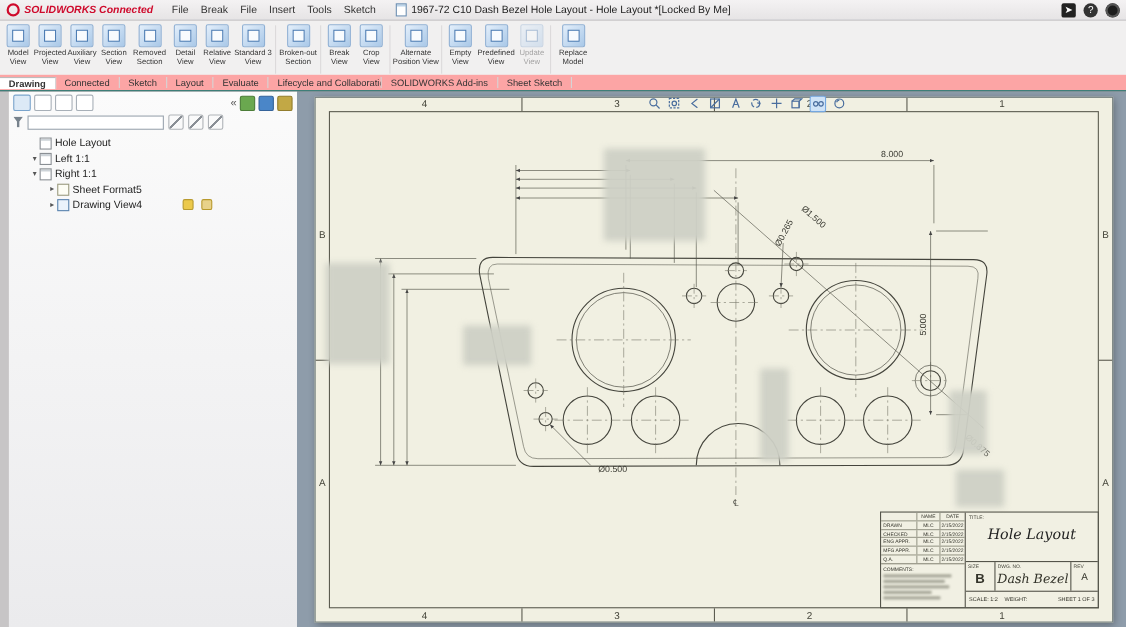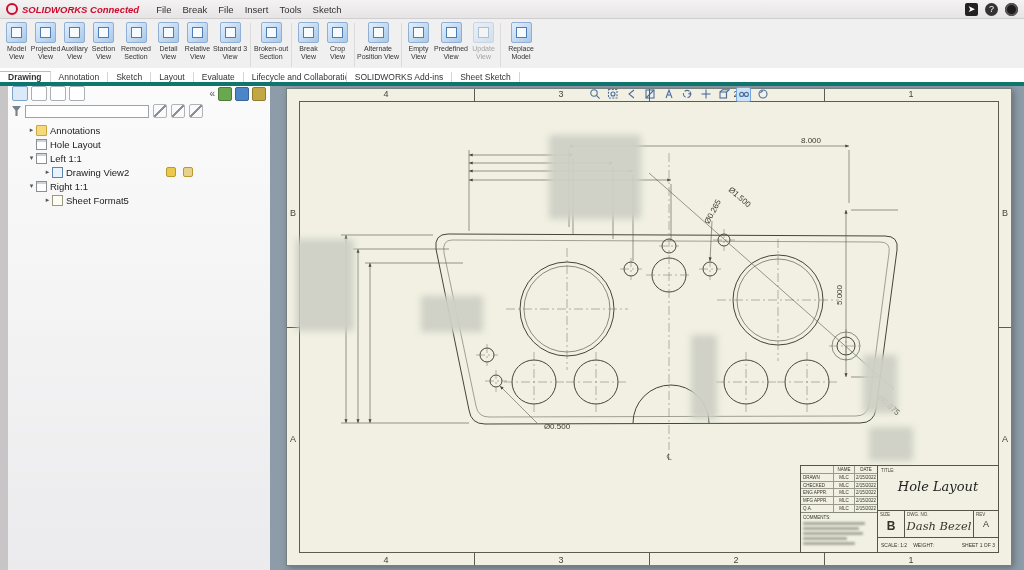--- a/index.html
+++ b/index.html
@@ -31,22 +31,22 @@
   .rbtn{width:29px;display:flex;flex-direction:column;align-items:center;padding-top:2px;text-align:center;cursor:default}
   .rbtn.w36{width:36px}.rbtn.w42{width:42px}
   .ricon{width:19px;height:19px;flex:none;border-radius:2px;position:relative;
     background:linear-gradient(135deg,#e3effb,#a9c8e8);border:1px solid #8fb0d4}
   .ricon::after{content:"";position:absolute;inset:4px;background:#f8fbfe;border:1px solid #4d7db4}
   .rlabel{font-size:7px;line-height:1.12;color:#333;margin-top:2px}
   .sep{width:1px;background:#dcdadb;margin:3px 2px;flex:none}
   .rbtn.disabled{opacity:.42}
 
   
-  .tabs{position:absolute;top:68px;left:0;right:0;height:14px;background:#ffffff;
-    display:flex;align-items:flex-end;border-bottom:4px solid #0f766e;z-index:8}
+  .tabs{position:absolute;top:68px;left:0;right:0;height:14px;background:#fca5a5;
+    display:flex;align-items:center;border-bottom:1px solid #0f766e;z-index:8}
   .tab{font-size:8.5px;padding:0 8px;color:#333;border-right:1px solid #d6d4d5;
     display:flex;align-items:center;white-space:nowrap;overflow:hidden;cursor:default}
   .tab.active{background:#fff;font-weight:bold;border-top:1px solid #bdbbbc}
   .tab.clipped{max-width:86px}
   .ruler{flex:1;margin:2px 4px 2px 8px;
     background:repeating-linear-gradient(90deg,#c2c0ba 0 1px,#edece6 1px 7px);opacity:.55}
 
   
   .workspace{position:absolute;top:83px;left:0;right:0;bottom:0}
   .left-strip{position:absolute;left:0;top:0;width:8px;bottom:0;background:#c7c5c6;border-right:1px solid #b2b0b1}
@@ -139,20 +139,24 @@
   <span class="logo-badge"></span>
   <span class="app-name">SOLIDWORKS Connected</span>
   <div class="menus">
     <span class="menu-item">File</span>
     <span class="menu-item">Break</span>
     <span class="menu-item">File</span>
     <span class="menu-item">Insert</span>
     <span class="menu-item">Tools</span>
     <span class="menu-item">Sketch</span>
   </div>
+  <div class="doc-title">
+    <span class="doc-icon"></span>
+    <span>1967-72 C10 Dash Bezel Hole Layout - Hole Layout *[Locked By Me]</span>
+  </div>
   <div class="tb-icons">
     <span class="share-ic">➤</span>
     <span class="help-ic">?</span>
     <span class="prof-ic"></span>
   </div>
 </div>
 
 <div class="ribbon">
   <div class="rbtn">
     <span class="ricon"></span>
@@ -220,21 +224,21 @@
     </div>
   <i class="sep"></i>
   <div class="rbtn w36">
     <span class="ricon"></span>
     <span class="rlabel">Replace Model</span>
     </div>
 </div>
 
 <div class="tabs">
   <span class="tab active">Drawing</span>
-  <span class="tab">Annotation</span>
+  <span class="tab">Connected</span>
   <span class="tab">Sketch</span>
   <span class="tab">Layout</span>
   <span class="tab">Evaluate</span>
   <span class="tab clipped">Lifecycle and Collaboration</span>
   <span class="tab">SOLIDWORKS Add-ins</span>
   <span class="tab">Sheet Sketch</span>
   <span class="ruler"></span>
 </div>
 
 <div class="workspace">
@@ -254,50 +258,45 @@
     <div class="panel-row2">
       <span class="funnel"></span>
       <input class="filter-input" value="" style="">
       <span class="pencil"></span>
       <span class="pencil"></span>
       <span class="pencil"></span>
     </div>
 
     <div class="tree">
       <div class="trow ind1">
-        <span class="arrow">▸</span>
-        <span class="ticon i-folder"></span>
-        <span>Annotations</span>
-      </div>
-      <div class="trow ind1">
         <span class="noarrow"></span>
         <span class="ticon i-sheet"></span>
         <span>Hole Layout</span>
       </div>
       <div class="trow ind1">
         <span class="arrow">▾</span>
         <span class="ticon i-sheet"></span>
         <span>Left 1:1</span>
-      </div>
-      <div class="trow ind2">
-        <span class="arrow">▸</span>
-        <span class="ticon i-view"></span>
-        <span>Drawing View2</span>
-        <span class="badge b1"></span>
-        <span class="badge b2"></span>
       </div>
       <div class="trow ind1">
         <span class="arrow">▾</span>
         <span class="ticon i-sheet"></span>
         <span>Right 1:1</span>
       </div>
       <div class="trow ind2">
         <span class="arrow">▸</span>
         <span class="ticon i-format"></span>
         <span>Sheet Format5</span>
+      </div>
+      <div class="trow ind2">
+        <span class="arrow">▸</span>
+        <span class="ticon i-view"></span>
+        <span>Drawing View4</span>
+        <span class="badge b1"></span>
+        <span class="badge b2"></span>
       </div>
     </div>
   </div>
 
   <div class="graphics">
 
     <div class="viewbar">
       <span class="vicon">
           <svg width="12" height="12">
             <circle cx="5" cy="5" r="3.2"></circle>

